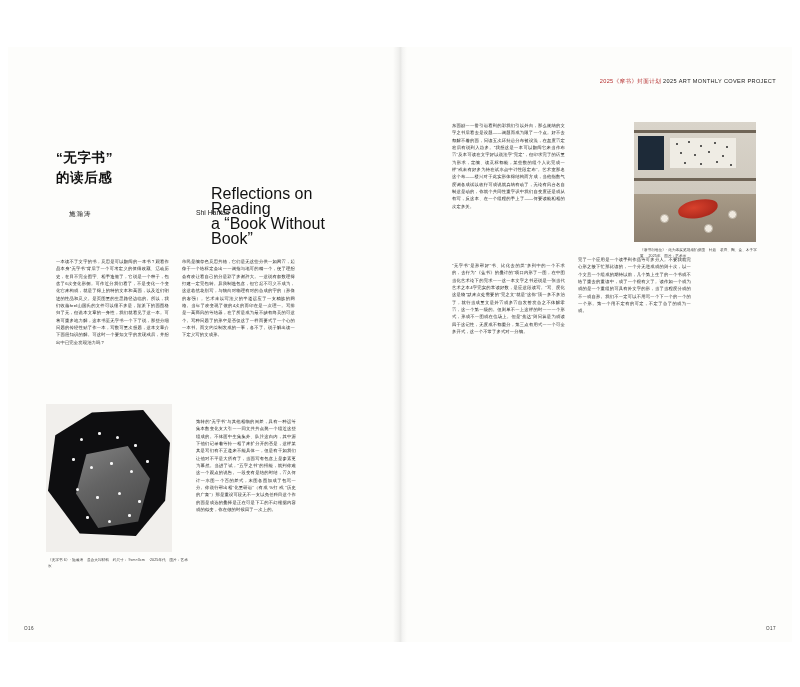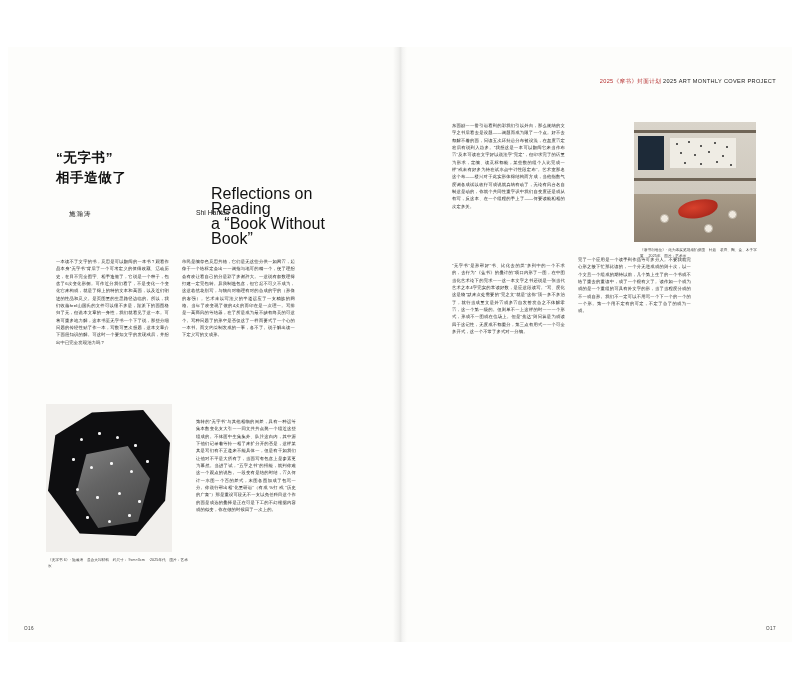--- a/index.html
+++ b/index.html
@@ -213,21 +213,21 @@
   <div class="page page-left"></div>
   <div class="page page-right"></div>
   <div class="gutter-shadow"></div>
 
   <div class="running-head">
     <span class="accent">2025《摩书》封面计划</span><span> 2025 ART MONTHLY COVER PROJECT</span>
   </div>
 
   <div class="title-zh">
     <div>“无字书”</div>
-    <div>相手造做了</div>
+    <div>的读后感</div>
   </div>
 
   <div class="title-en">
     <div>Reflections on Reading</div>
     <div>a “Book Without Book”</div>
   </div>
 
   <div class="author-zh">施瀚涛</div>
   <div class="author-en">Shi Hantao</div>
 

